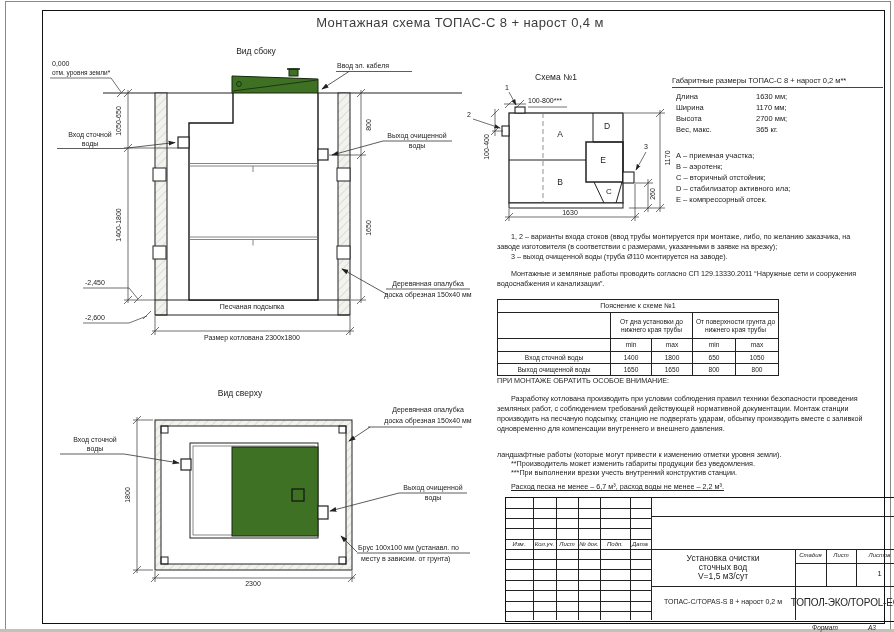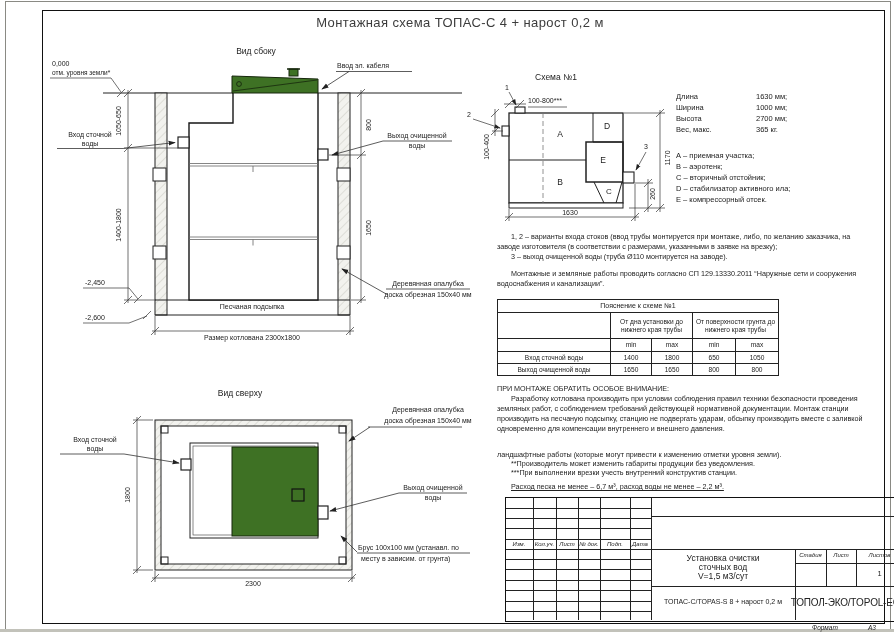--- a/index.html
+++ b/index.html
@@ -185,21 +185,21 @@
         <line x1="644" y1="212" x2="652" y2="204"></line>
     <line x1="635" y1="183" x2="653" y2="183"></line>
     <line x1="505" y1="217" x2="639" y2="217"></line>
     <line x1="505" y1="221" x2="513" y2="213"></line>
         <line x1="631" y1="221" x2="639" y2="213"></line>
     <line x1="509" y1="209" x2="509" y2="221"></line>
         <line x1="635" y1="184" x2="635" y2="221"></line>
   </g>
 </svg>
 
-<div class="lbl title c" style="left:460px;top:16px">Монтажная схема ТОПАС-С 4 + нарост 0,2 м</div>
+<div class="lbl title c" style="left:460px;top:16px">Монтажная схема ТОПАС-С 8 + нарост 0,4 м</div>
 
 <div class="lbl vtitle c" style="left:256px;top:47px">Вид сбоку</div>
 <div class="lbl s7" style="left:52px;top:60px">0,000</div>
 <div class="lbl s65" style="left:52px;top:69px">отм. уровня земли*</div>
 <div class="lbl s7 c" style="left:90px;top:131px">Вход сточной</div>
 <div class="lbl s7 c" style="left:90px;top:140px">воды</div>
 <div class="lbl s7" style="left:337px;top:62px">Ввод эл. кабеля</div>
 <div class="lbl s7 c" style="left:417px;top:132px">Выход очищенной</div>
 <div class="lbl s7 c" style="left:417px;top:142px">воды</div>
 <div class="lbl s7 r" style="left:119px;top:121px">1050-650</div>
@@ -233,24 +233,25 @@
 <div class="lbl s7 r" style="left:487px;top:147px">100-400</div>
 <div class="lbl s7 r" style="left:668px;top:158px">1170</div>
 <div class="lbl s7 r" style="left:653px;top:194px">260</div>
 <div class="lbl s7 c" style="left:570px;top:209px">1630</div>
 <div class="lbl c" style="left:560px;top:130px;font-size:8.5px">A</div>
 <div class="lbl c" style="left:560px;top:178px;font-size:8.5px">B</div>
 <div class="lbl c" style="left:609px;top:188px;font-size:8px">C</div>
 <div class="lbl c" style="left:607px;top:122px;font-size:8.5px">D</div>
 <div class="lbl c" style="left:603px;top:156px;font-size:8.5px">E</div>
 
+<div class="lbl" style="left:672px;top:77px;width:211px;border-bottom:1px solid #444;padding-bottom:2px;white-space:nowrap;overflow:hidden">Габаритные размеры ТОПАС-С 8 + нарост 0,2 м**</div>
 <div class="lbl" style="left:676px;top:93px">Длина</div>
 <div class="lbl" style="left:756px;top:93px">1630 мм;</div>
 <div class="lbl" style="left:676px;top:104px">Ширина</div>
-<div class="lbl" style="left:756px;top:104px">1000 мм;</div>
+<div class="lbl" style="left:756px;top:104px">1170 мм;</div>
 <div class="lbl" style="left:676px;top:115px">Высота</div>
 <div class="lbl" style="left:756px;top:115px">2700 мм;</div>
 <div class="lbl" style="left:676px;top:126px">Вес, макс.</div>
 <div class="lbl" style="left:756px;top:126px">365 кг.</div>
 <div class="lbl" style="left:676px;top:152px">А – приемная участка;</div>
 <div class="lbl" style="left:676px;top:163px">В – аэротенк;</div>
 <div class="lbl" style="left:676px;top:174px">С – вторичный отстойник;</div>
 <div class="lbl" style="left:676px;top:185px">D – стабилизатор активного ила;</div>
 <div class="lbl" style="left:676px;top:196px">Е – компрессорный отсек.</div>
 
@@ -287,21 +288,21 @@
   <tr>
     <td style="height:11px">Выход очищенной воды</td>
     <td>1650</td>
     <td>1650</td>
     <td>800</td>
     <td>800</td>
   </tr>
 </tbody>
     </table>
 
-<div class="notes-line" style="top:384px">ПРИ МОНТАЖЕ ОБРАТИТЬ ОСОБОЕ ВНИМАНИЕ:</div>
+<div class="notes-line" style="top:376px">ПРИ МОНТАЖЕ ОБРАТИТЬ ОСОБОЕ ВНИМАНИЕ:</div>
 <div class="notes-line" style="top:404px">земляных работ, с соблюдением требований действующей нормативной документации. Монтаж станции</div>
 <div class="notes-line ind" style="top:394px">Разработку котлована производить при условии соблюдения правил техники безопасности проведения</div>
 <div class="notes-line" style="top:414px">производить на песчаную подсыпку, станцию не подвергать ударам, обсыпку производить вместе с заливкой</div>
 <div class="notes-line" style="top:424px">одновременно для компенсации внутреннего и внешнего давления.</div>
 <div class="notes-line" style="top:450px">ландшафтные работы (которые могут привести к изменению отметки уровня земли).</div>
 <div class="notes-line ind" style="top:459px">**Производитель может изменить габариты продукции без уведомления.</div>
 <div class="notes-line ind" style="top:468px">***При выполнении врезки учесть внутренний конструктив станции.</div>
 <div class="notes-line ind ul" style="top:482px">Расход песка не менее – 6,7 м³, расход воды не менее – 2,2 м³.</div>
 
 <div class="abs" style="left:505px;top:497px;width:400px;height:125px;border:1.6px solid #111;box-sizing:border-box;padding-left:19px;">

